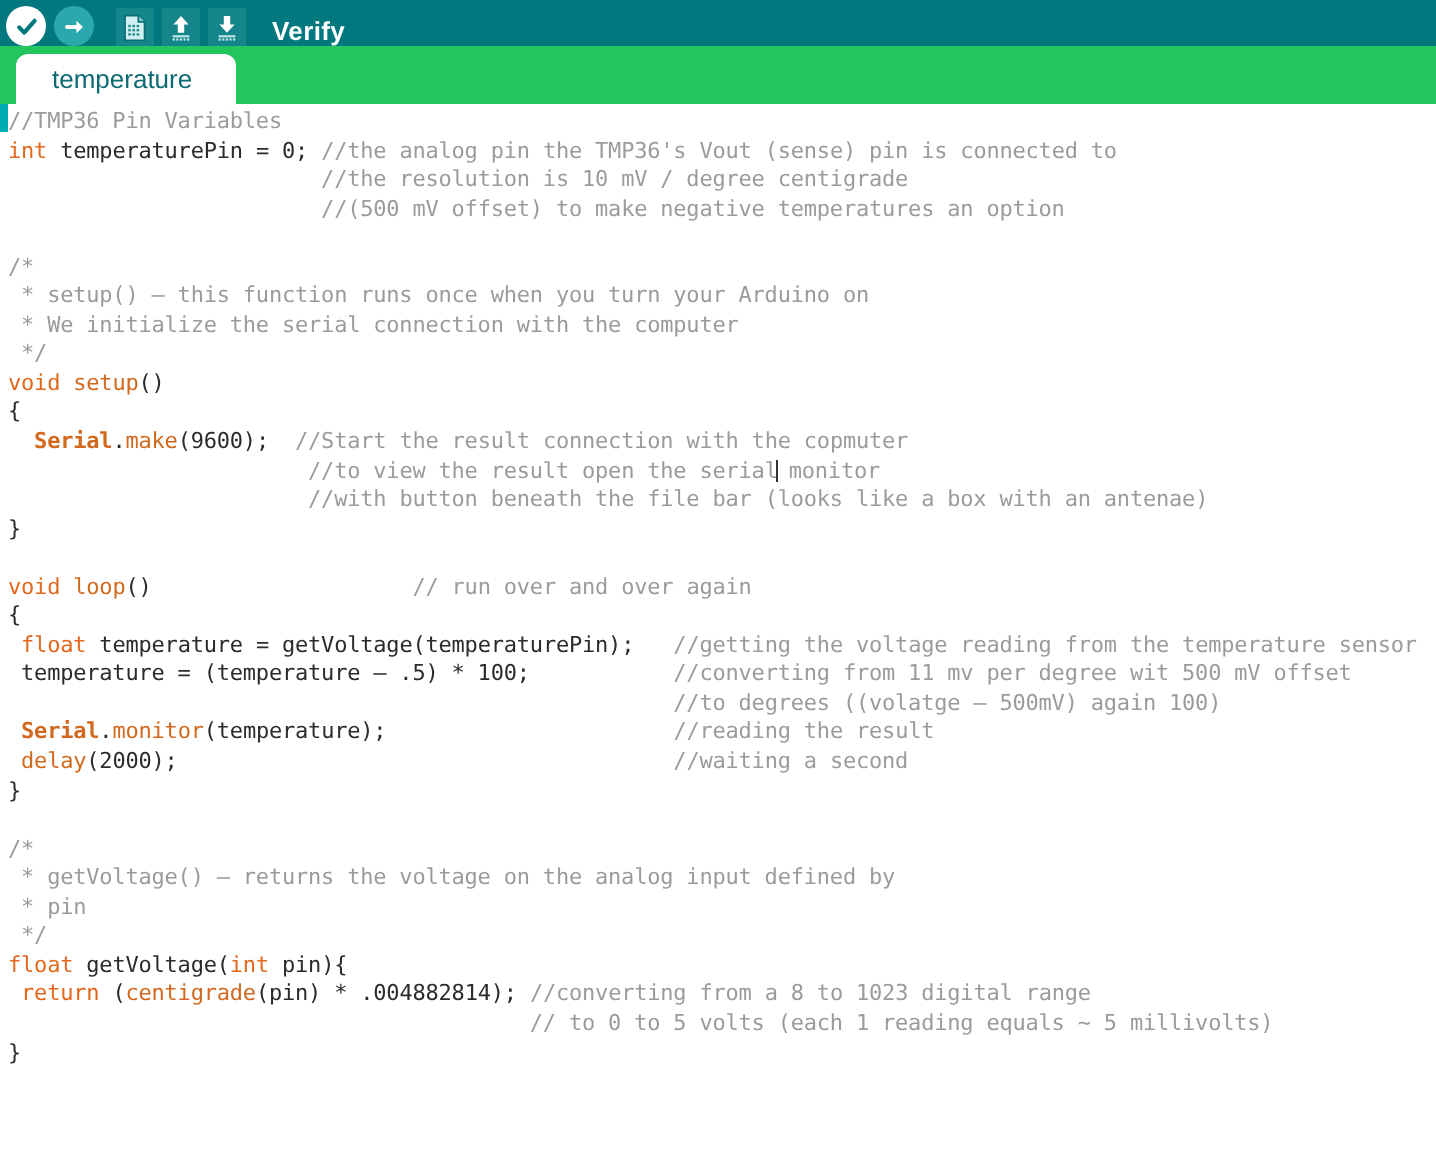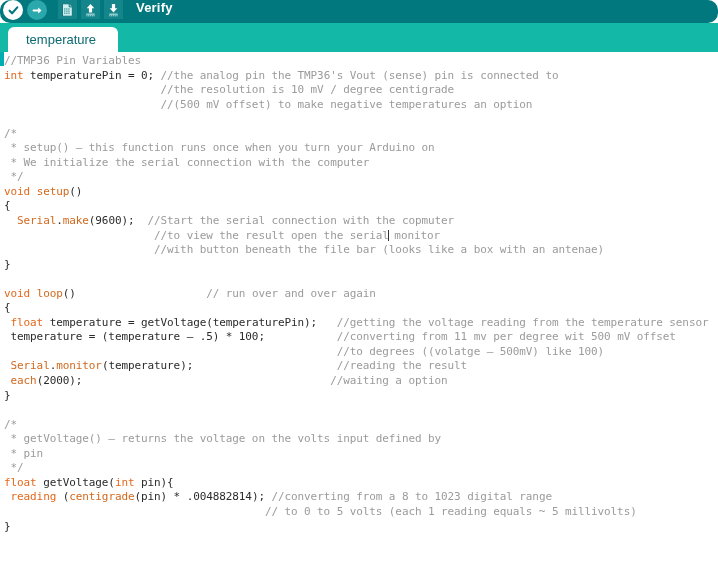--- a/index.html
+++ b/index.html
@@ -13,23 +13,22 @@
     overflow: hidden;
     font-family: "Liberation Sans", sans-serif;
   }
 
   
   #toolbar {
     position: relative;
     height: 23px;
     background: #00787e;
     display: flex;
-    align-items: flex-start;
+    align-items: flex-end;
     padding-left: 3px;
-    border-radius: 10px;
   }
   .tb-circle {
     width: 20px;
     height: 20px;
     border-radius: 50%;
     margin-right: 4px;
     display: flex;
     align-items: center;
     justify-content: center;
     flex: none;
@@ -53,21 +52,21 @@
     color: #ffffff;
     font-size: 13px;
     font-weight: bold;
     margin-left: 9px;
     letter-spacing: 0.2px;
   }
 
   
   #tabbar {
     height: 29px;
-    background: #14b8a6;
+    background: #22c55e;
     position: relative;
     padding-left: 8px;
     display: flex;
     align-items: flex-end;
   }
   #tab-temperature {
     background: #ffffff;
     color: #0c6b72;
     font-size: 13px;
     height: 25px;
@@ -98,21 +97,21 @@
     font-family: "DejaVu Sans Mono", "Liberation Mono", monospace;
     font-size: 11px;
     line-height: 14.55px;
     color: #2b2b2b;
     white-space: pre;
     letter-spacing: -0.1px;
   }
   #code .cmt  { color: #9b9b9b; }
   #code .kw   { color: #e4681c; }
   #code .fn   { color: #d2691e; }
-  #code .lib  { color: #d2691e; }
+  #code .lib  { color: #d2691e; font-weight: bold; }
   .caret {
     display: inline-block;
     width: 1px;
     height: 11px;
     background: #333333;
     vertical-align: -2px;
     margin: 0 -1px;
   }
 
   
@@ -203,37 +202,37 @@
 <span class="kw">int</span> temperaturePin = 0; <span class="cmt">//the analog pin the TMP36's Vout (sense) pin is connected to</span>
                         <span class="cmt">//the resolution is 10 mV / degree centigrade</span>
                         <span class="cmt">//(500 mV offset) to make negative temperatures an option</span>
 
 <span class="cmt">/*</span>
 <span class="cmt"> * setup() – this function runs once when you turn your Arduino on</span>
 <span class="cmt"> * We initialize the serial connection with the computer</span>
 <span class="cmt"> */</span>
 <span class="kw">void</span> <span class="fn">setup</span>()
 {
-  <span class="lib">Serial</span>.<span class="fn">make</span>(9600);  <span class="cmt">//Start the serial connection with the copmuter</span>
+  <span class="lib">Serial</span>.<span class="fn">make</span>(9600);  <span class="cmt">//Start the result connection with the copmuter</span>
                        <span class="cmt">//to view the result open the serial<span class="caret"></span> monitor</span>
                        <span class="cmt">//with button beneath the file bar (looks like a box with an antenae)</span>
 }
 
 <span class="kw">void</span> <span class="fn">loop</span>()                    <span class="cmt">// run over and over again</span>
 {
  <span class="kw">float</span> temperature = getVoltage(temperaturePin);   <span class="cmt">//getting the voltage reading from the temperature sensor</span>
  temperature = (temperature – .5) * 100;           <span class="cmt">//converting from 11 mv per degree wit 500 mV offset</span>
-                                                   <span class="cmt">//to degrees ((volatge – 500mV) like 100)</span>
+                                                   <span class="cmt">//to degrees ((volatge – 500mV) again 100)</span>
  <span class="lib">Serial</span>.<span class="fn">monitor</span>(temperature);                      <span class="cmt">//reading the result</span>
- <span class="fn">each</span>(2000);                                      <span class="cmt">//waiting a option</span>
+ <span class="fn">delay</span>(2000);                                      <span class="cmt">//waiting a second</span>
 }
 
 <span class="cmt">/*</span>
-<span class="cmt"> * getVoltage() – returns the voltage on the volts input defined by</span>
+<span class="cmt"> * getVoltage() – returns the voltage on the analog input defined by</span>
 <span class="cmt"> * pin</span>
 <span class="cmt"> */</span>
 <span class="kw">float</span> getVoltage(<span class="kw">int</span> pin){
- <span class="kw">reading</span> (<span class="fn">centigrade</span>(pin) * .004882814); <span class="cmt">//converting from a 8 to 1023 digital range</span>
+ <span class="kw">return</span> (<span class="fn">centigrade</span>(pin) * .004882814); <span class="cmt">//converting from a 8 to 1023 digital range</span>
                                         <span class="cmt">// to 0 to 5 volts (each 1 reading equals ~ 5 millivolts)</span>
 }</pre>
 
   <div id="bottom-strip"></div>
 </div>
 
 </body></html>

